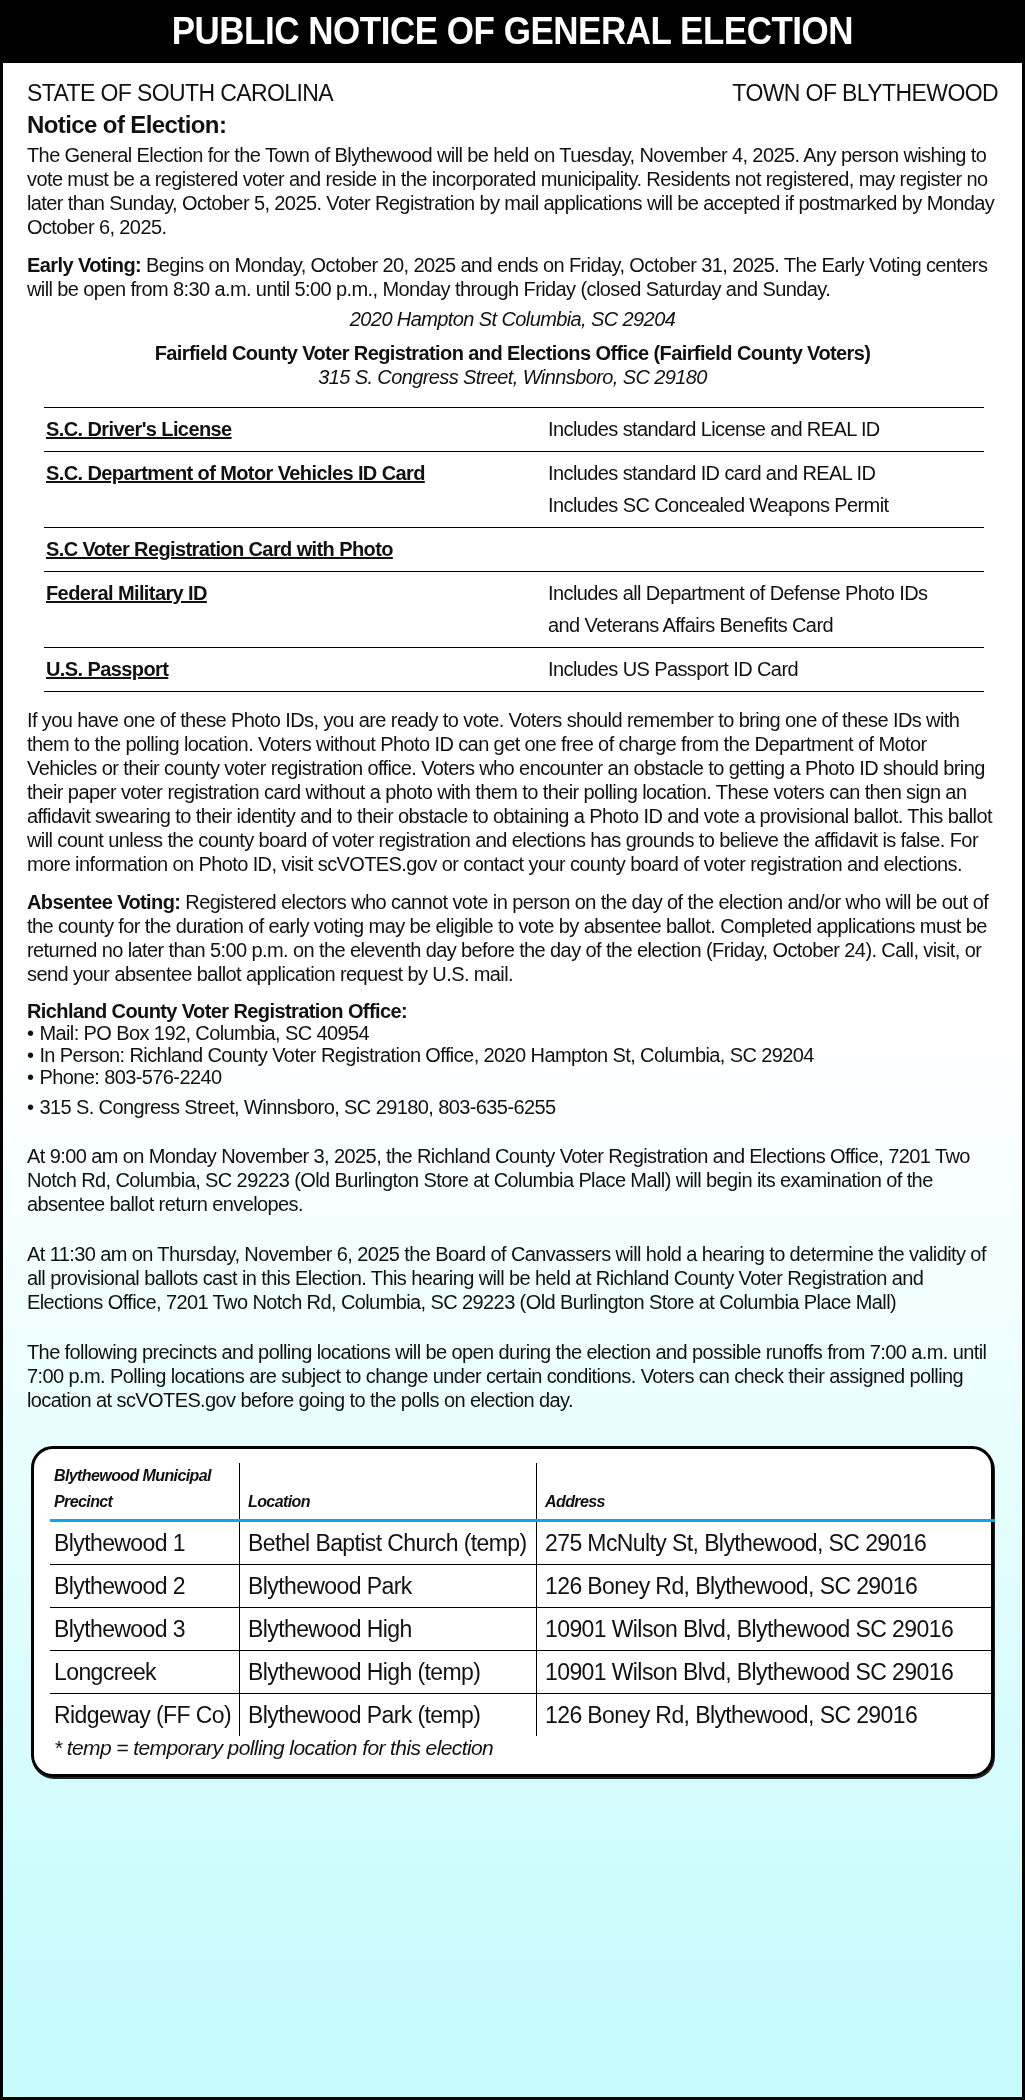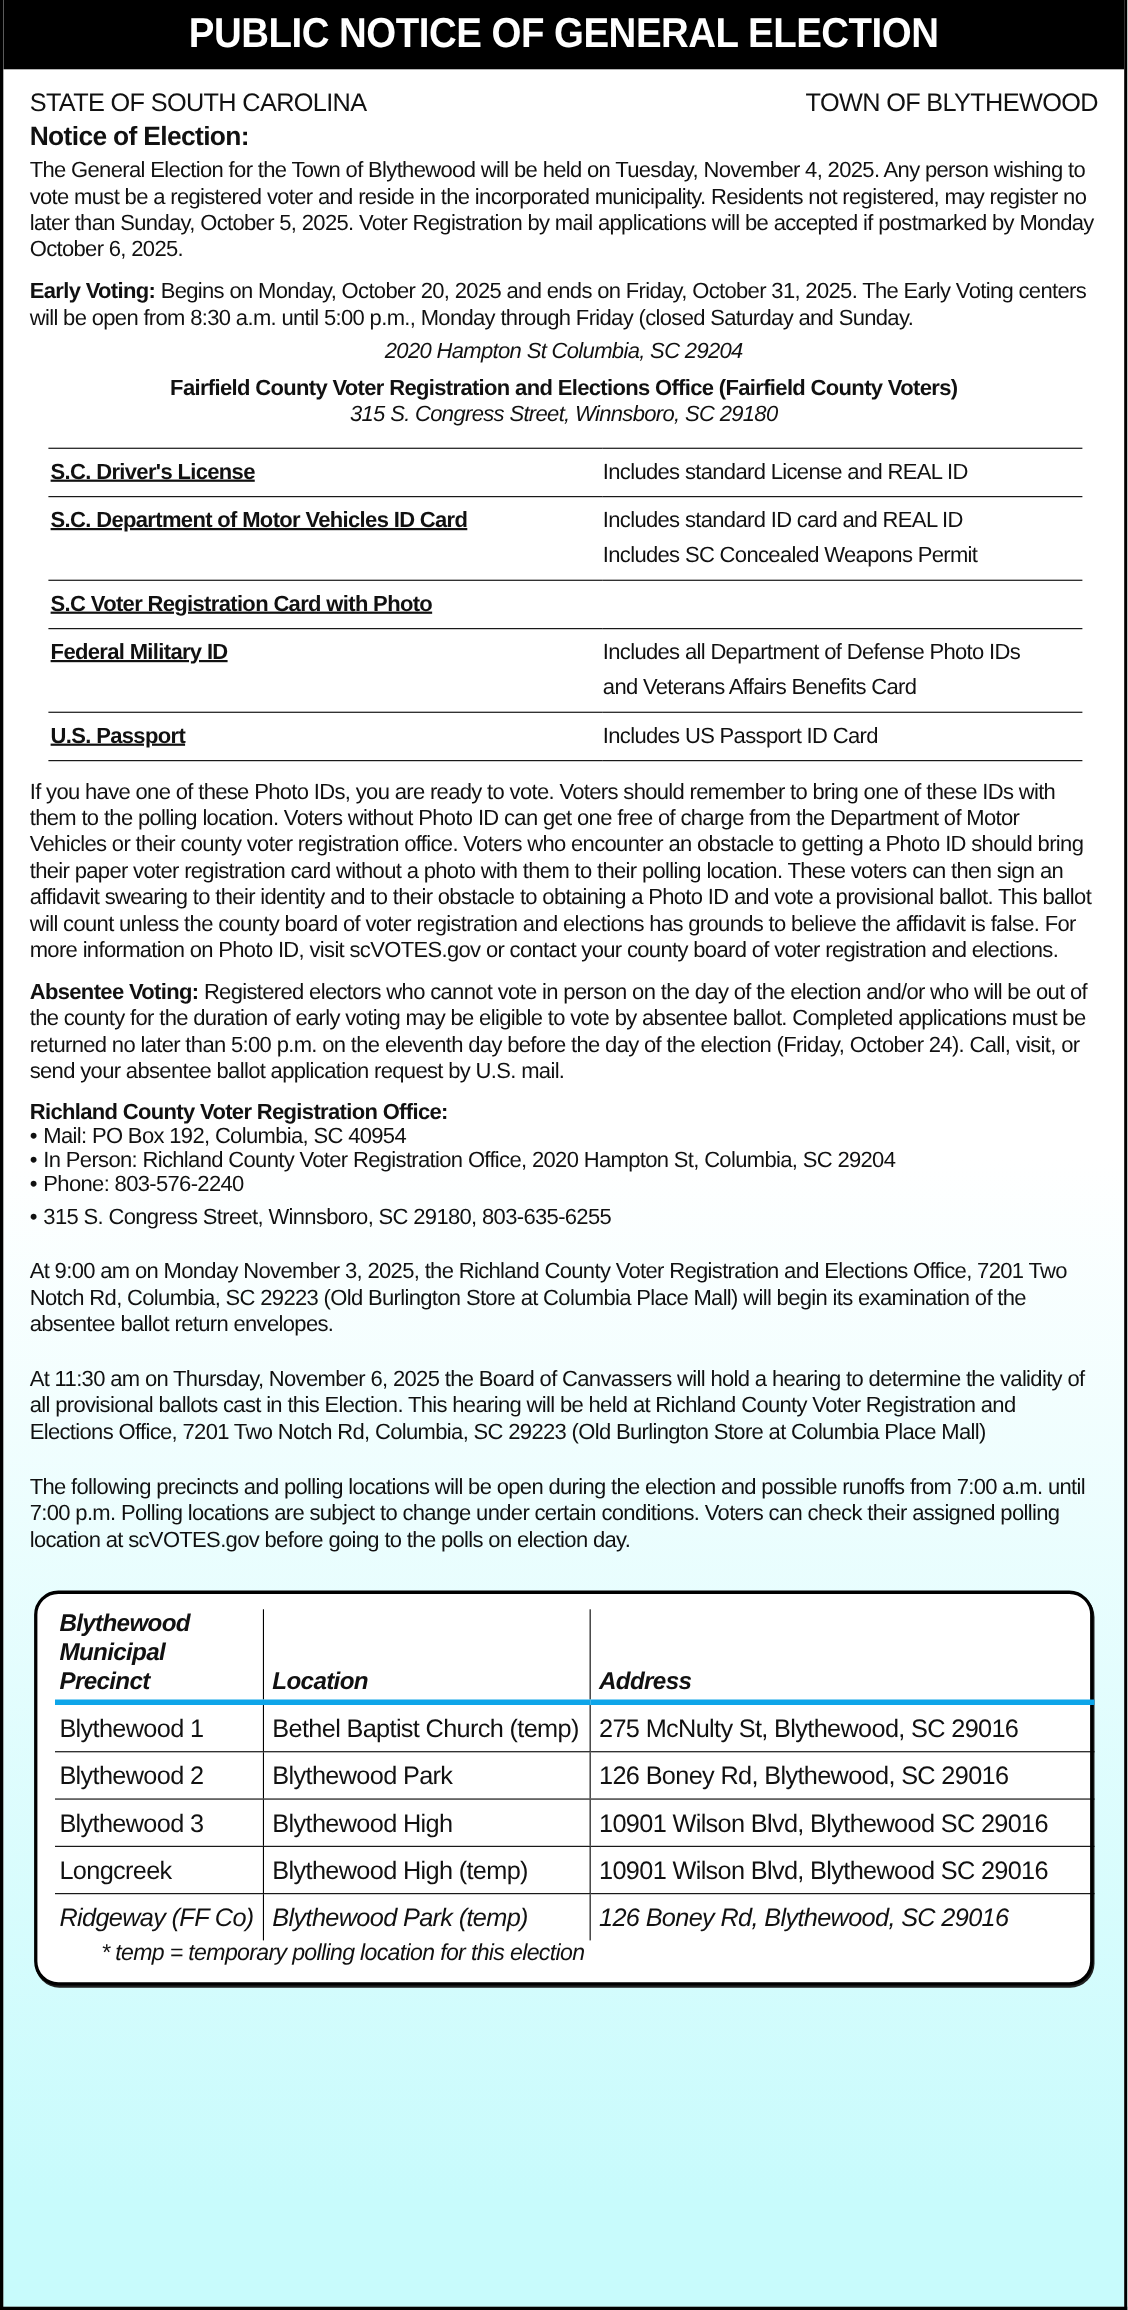--- a/index.html
+++ b/index.html
@@ -79,39 +79,39 @@
   table.precincts {
     border-collapse: collapse;
     font-size: 23px;
     letter-spacing: -0.6px;
     width: 945px;
   }
   table.precincts th {
     text-align: left;
     font-weight: 900;
     font-style: italic;
-    font-size: 22px;
+    font-size: 16px;
     vertical-align: bottom;
     padding: 0 8px 4px 8px;
     line-height: 26px;
-    border-bottom: 5px solid #0ea5e9;
+    border-bottom: 3px solid #0ea5e9;
   }
   table.precincts th.c1 { padding-left: 4px; width: 180px; }
   table.precincts th.c2, table.precincts td.c2 { border-left: 1px solid #000; width: 280px; }
   table.precincts th.c3, table.precincts td.c3 { border-left: 1px solid #000; }
   table.precincts th.c2, table.precincts th.c3 { padding-top: 0; }
   table.precincts td {
     padding: 6px 8px 6px 8px;
     border-bottom: 1px solid #000;
     line-height: 30px;
     white-space: nowrap;
   }
-  table.precincts tr:last-child td { border-bottom: none; font-style: italic; }
+  table.precincts tr:last-child td { border-bottom: none; }
   table.precincts td.c1 { padding-left: 4px; }
-  .footnote { font-style: italic; font-size: 21px; letter-spacing: -0.6px; margin-top: 0px; padding-left: 4px; margin-left: 38px; }
+  .footnote { font-style: italic; font-size: 21px; letter-spacing: -0.6px; margin-top: 0px; padding-left: 4px; }
 </style>
 </head>
 <body>
 
 <div class="page">
   <div class="header-bar">
     <h1>PUBLIC NOTICE OF GENERAL ELECTION</h1>
   </div>
 
   <div class="content cond">

